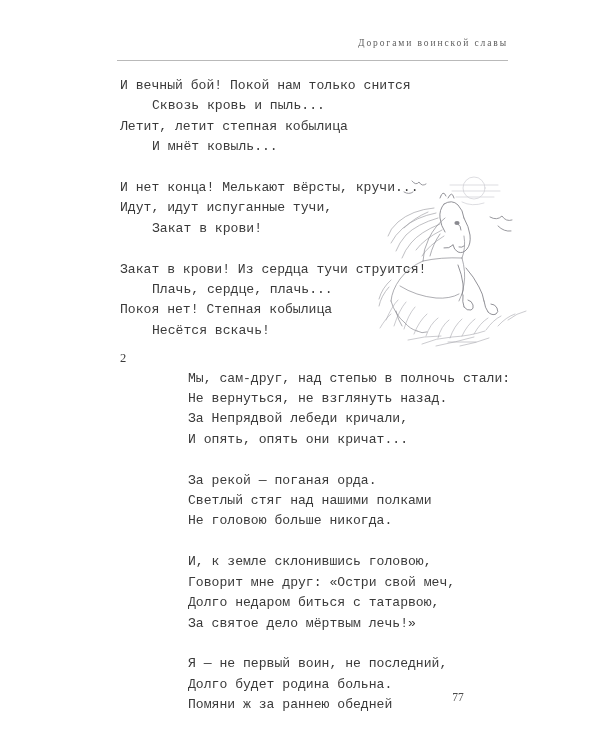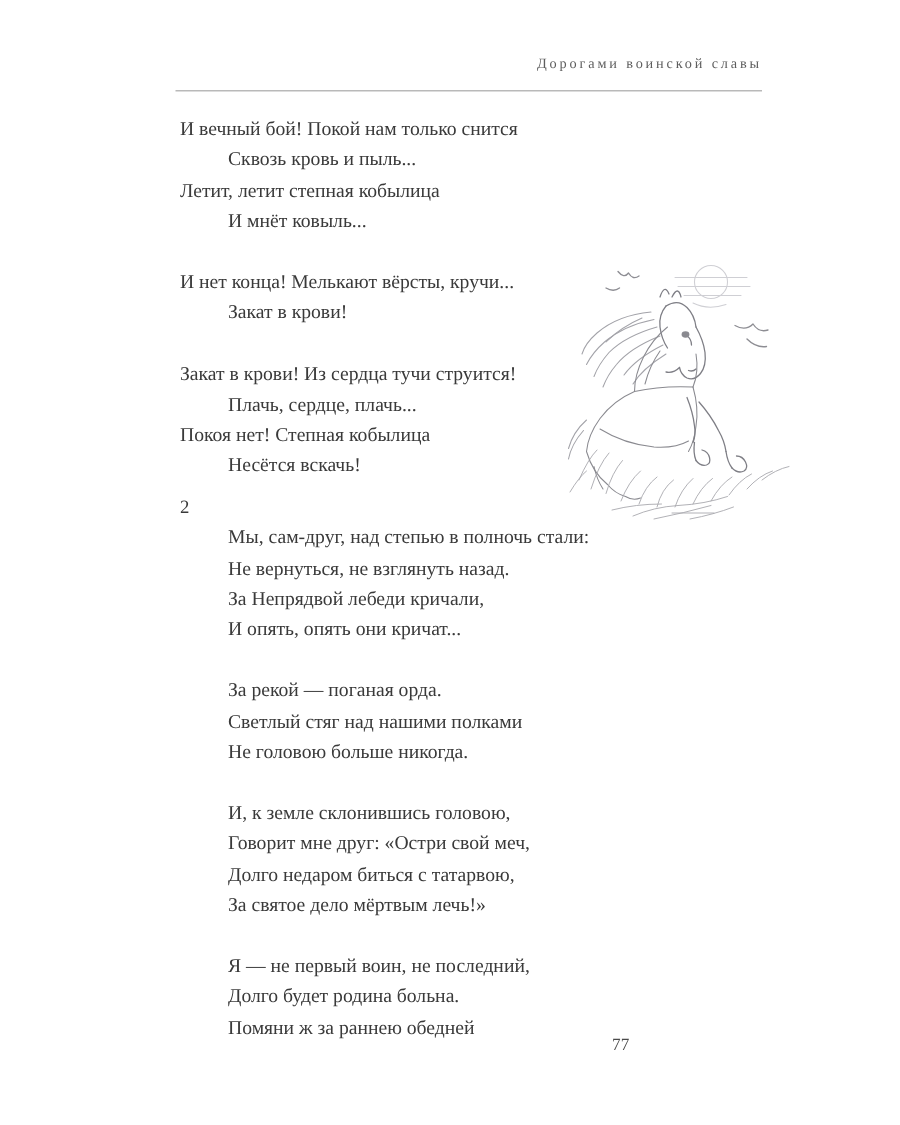--- a/index.html
+++ b/index.html
@@ -66,43 +66,45 @@
     width: 400px;
     font-size: 13.1px;
     line-height: 20.4px;
   }
   .stanza {
     margin: 0 0 20.4px 0;
   }
   .stanza:last-child { margin-bottom: 0; }
   .line {
     white-space: nowrap;
+    font-family: Liberation Mono, monospace;
   }
   .line.indent {
     padding-left: 32px;
   }
   .section-num {
     font-size: 12.5px;
     margin: 0;
     padding-top: 7px;
   }
   .section-block {
     padding-left: 32px;
   }
   .section-block .stanza .line {
     padding-left: 0;
+    margin-left: 36px;
   }
 
   
   .folio {
     position: absolute;
     left: 408px;
     top: 691px;
     width: 100px;
-    text-align: left;
+    text-align: center;
     font-size: 11.5px;
     color: #4a4a4a;
   }
 </style>
 </head>
 <body>
 
 <div class="page">
 
   <div class="running-head">Дорогами воинской славы</div>
@@ -209,20 +211,21 @@
 
       <div class="stanza">
         <div class="line">И вечный бой! Покой нам только снится</div>
         <div class="line indent">Сквозь кровь и пыль...</div>
         <div class="line">Летит, летит степная кобылица</div>
         <div class="line indent">И мнёт ковыль...</div>
       </div>
 
       <div class="stanza">
         <div class="line">И нет конца! Мелькают вёрсты, кручи...</div>
+        <div class="line">Идут, идут испуганные тучи,</div>
         <div class="line indent">Закат в крови!</div>
       </div>
 
       <div class="stanza">
         <div class="line">Закат в крови! Из сердца тучи струится!</div>
         <div class="line indent">Плачь, сердце, плачь...</div>
         <div class="line">Покоя нет! Степная кобылица</div>
         <div class="line indent">Несётся вскачь!</div>
       </div>
 

